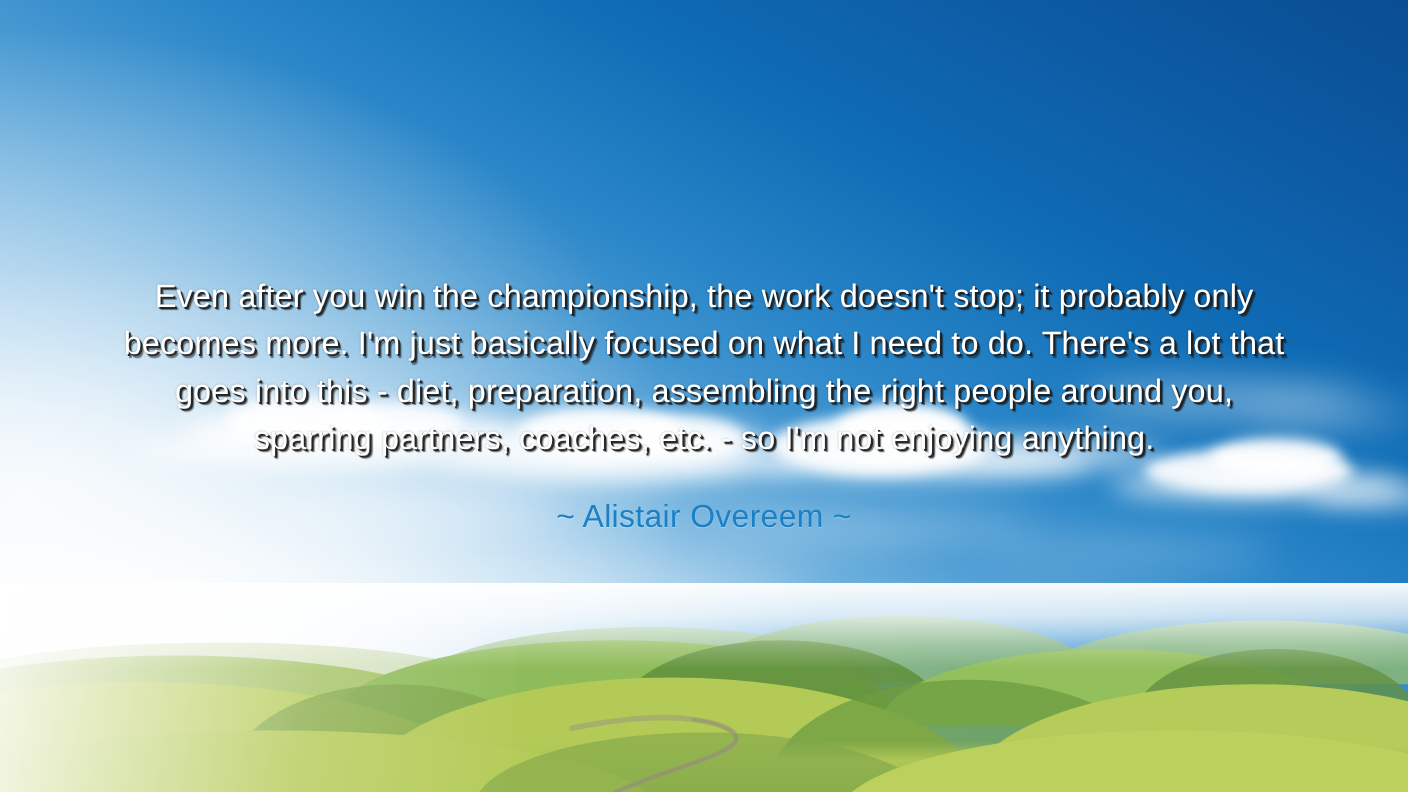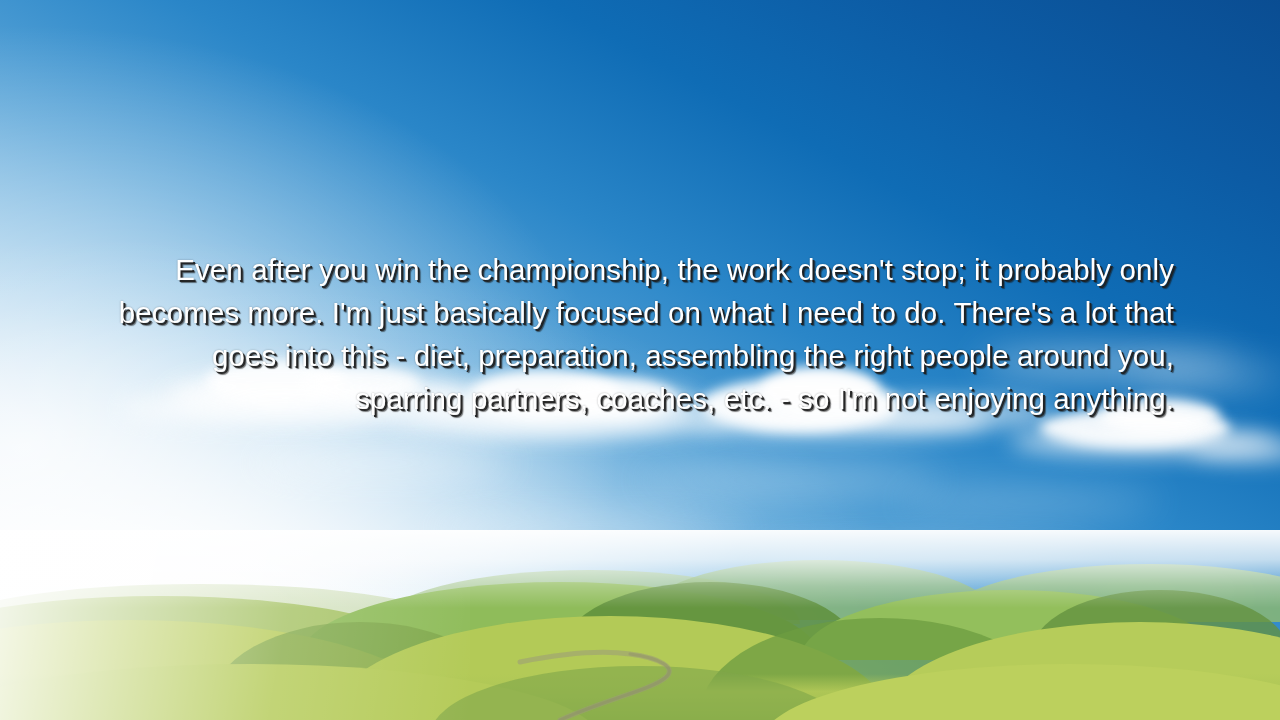--- a/index.html
+++ b/index.html
@@ -92,21 +92,21 @@
     pointer-events: none;
   }
 
   
   .quote-wrap {
     position: absolute;
     left: 50%;
     top: 248px;
     transform: translateX(-50%);
     width: 1068px;
-    text-align: right;
+    text-align: center;
   }
   .quote-text {
     margin: 0;
     color: #ffffff;
     font-size: 29.5px;
     line-height: 43px;
     font-weight: 400;
     letter-spacing: 0.1px;
     text-shadow:
       2px 2px 0px rgba(30,30,30,0.92),
@@ -194,15 +194,16 @@
       <path d="M 560 190 C 610 168, 650 160, 665 148 C 678 138, 660 128, 630 124 C 600 120, 560 124, 520 132" fill="none" stroke="#9a9a7a" stroke-opacity="0.55" stroke-width="5" stroke-linecap="round"></path>
       <path d="M 560 190 C 610 168, 650 160, 665 148 C 678 138, 660 128, 630 124" fill="none" stroke="#8e8b6c" stroke-opacity="0.45" stroke-width="3" stroke-linecap="round"></path>
     </svg>
 
     <div class="horizon-haze"></div>
     <div class="left-wash"></div>
   </div>
 
   <div class="quote-wrap">
     <p class="quote-text">Even after you win the championship, the work doesn't stop; it probably only becomes more. I'm just basically focused on what I need to do. There's a lot that goes into this - diet, preparation, assembling the right people around you, sparring partners, coaches, etc. - so I'm not enjoying anything.</p>
+    <p class="attrib">~ Alistair Overeem ~</p>
   </div>
 
 </div>
 
 </body></html>

